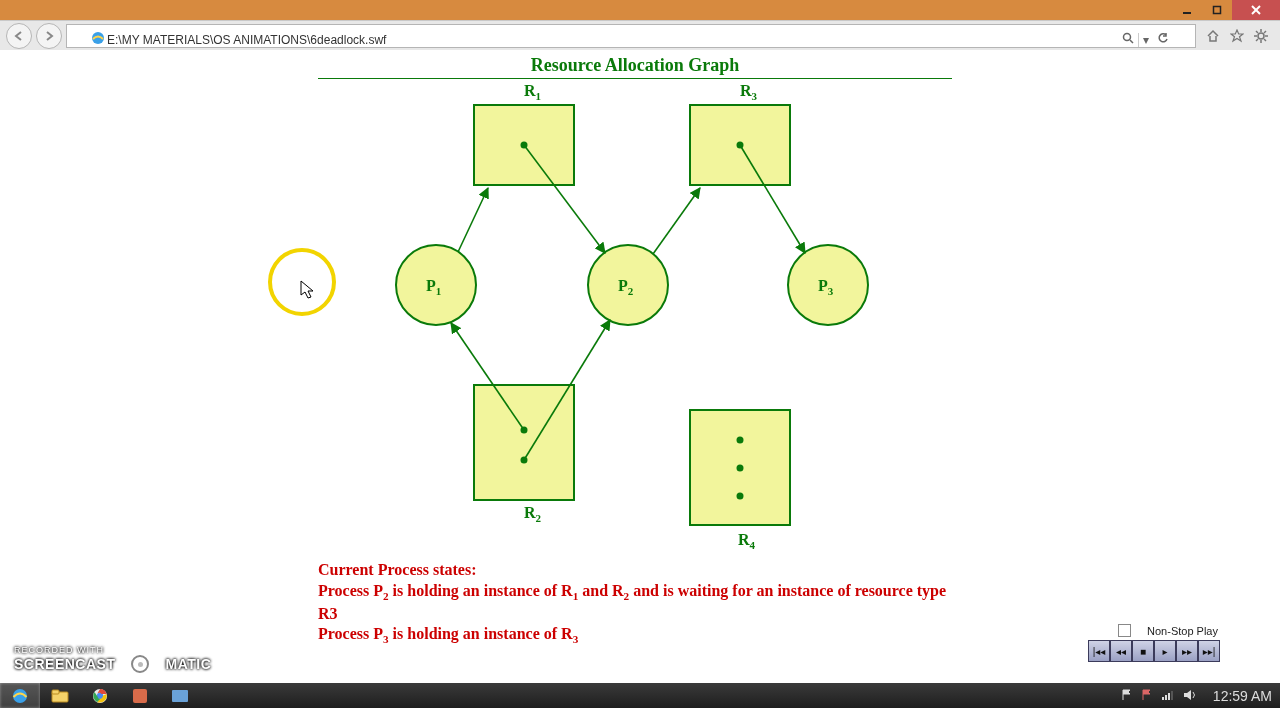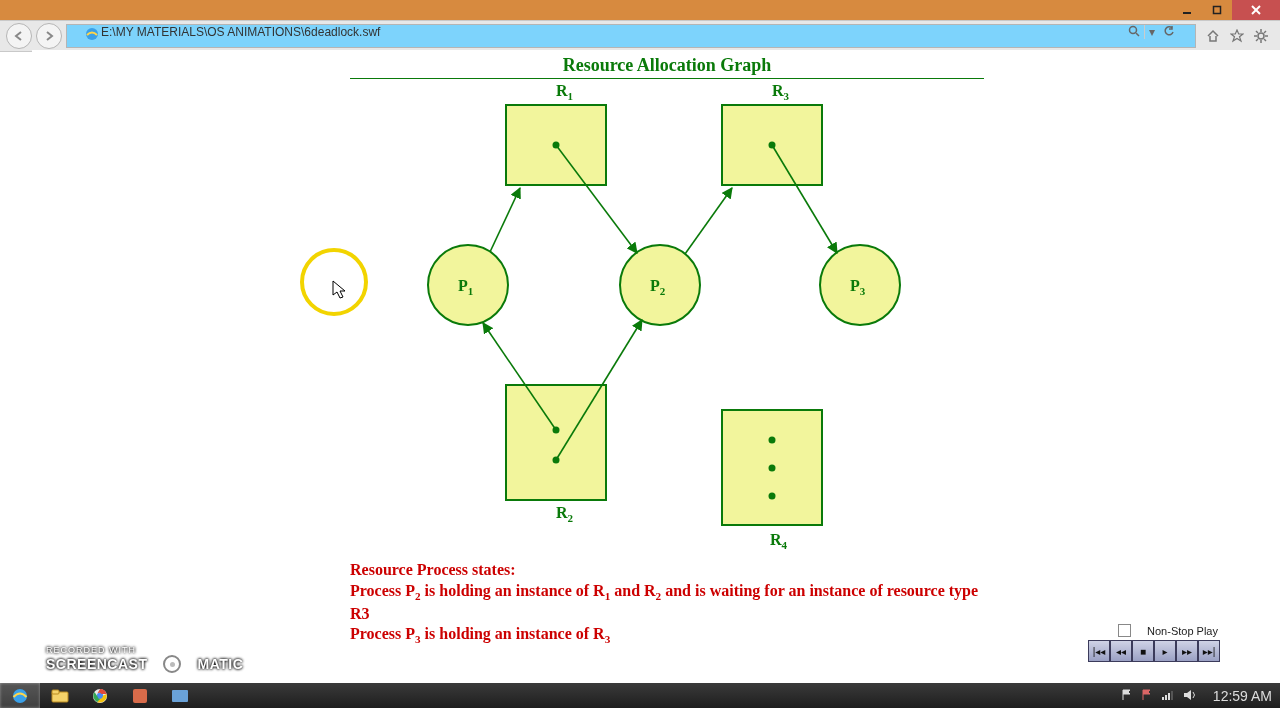--- a/index.html
+++ b/index.html
@@ -6,28 +6,28 @@
   
   .win-frame { width:1280px; height:720px; position:relative; background:#fff; }
   .titlebar { height:20px; background:#d78a3f; display:flex; justify-content:flex-end; align-items:stretch; }
   .titlebar .tb-spacer { flex:1; }
   .tb-btn { width:30px; display:flex; align-items:center; justify-content:center; font-size:11px; color:#222; }
   .tb-btn.close { background:#c75050; color:#fff; width:48px; }
   .tb-btn.close svg, .tb-btn svg { display:block; }
   .addrbar { height:30px; background:#e8e8e8; border-top:1px solid #c9c9c9; border-bottom:1px solid #c9c9c9; display:flex; align-items:center; gap:4px; padding:0 6px; }
   .nav-circ { width:24px; height:24px; border-radius:50%; border:1px solid #b5b5b5; background:#f4f4f4; display:flex; align-items:center; justify-content:center; color:#8a8a8a; font-size:12px; }
   .ie-logo { width:18px; height:18px; display:flex; align-items:center; justify-content:center; }
-  .addr-field { flex:1; height:22px; border:1px solid #b5b5b5; background:#7dd3fc; display:flex; align-items:flex-start; padding:0 16px; font-size:12px; color:#333; }
+  .addr-field { flex:1; height:22px; border:1px solid #b5b5b5; background:#ffffff; display:flex; align-items:flex-end; padding:0 22px; font-size:12px; color:#333; }
   .addr-field .url { flex:1; white-space:nowrap; overflow:hidden; }
   .addr-field .ic { color:#666; font-size:12px; padding:0 4px; }
   .tab { width:180px; height:22px; border:1px solid #b5b5b5; background:#f7f7f7; display:flex; align-items:center; padding:0 6px; font-size:11px; color:#333; gap:4px; }
   .tab .tab-x { color:#888; margin-left:auto; font-size:12px; }
   .right-icons { display:flex; gap:10px; color:#666; padding:0 6px; }
   .right-icons span { display:flex; align-items:center; justify-content:center; }
-  .content { position:absolute; left:0; right:0; top:50px; bottom:25px; background:#fff;margin-left:32px; }
+  .content { position:absolute; left:0; right:0; top:50px; bottom:25px; background:#fff; }
   
   .diagram-wrap { position:absolute; left:318px; top:5px; width:634px; }
   .diagram-title { color:#0a7a0a; font-weight:bold; font-family:"Times New Roman", serif; font-size:18px; text-align:center; }
   .hr { height:1px; background:#0a7a0a; margin-top:2px; }
   svg.graph { position:absolute; left:318px; top:30px; }
   .proc-label, .res-label { font-family:"Times New Roman", serif; font-size:16px; font-weight:bold; fill:#0a7a0a; }
   .state-text { position:absolute; left:318px; top:510px; width:630px; color:#c00; font-family:"Times New Roman", serif; font-size:16px; font-weight:bold; line-height:1.3; }
   
   .ring { position:absolute; width:60px; height:60px; border:4px solid #f2d400; border-radius:50%; left:268px; top:198px; }
   .cursor-arrow { position:absolute; left:300px; top:230px; }
@@ -203,21 +203,21 @@
 
       <line x1="422" y1="65" x2="487" y2="173" marker-end="url(#arr)"></line>
 
       <line x1="206" y1="350" x2="133" y2="243" marker-end="url(#arr)"></line>
 
       <line x1="206" y1="380" x2="292" y2="240" marker-end="url(#arr)"></line>
     </g>
   </svg>
 
   <div class="state-text">
-    <div>Resource Process states:</div>
+    <div>Current Process states:</div>
     <div>
       <span>Process P</span><span class="sub">2</span><span> is holding an instance of R</span><span class="sub">1</span><span> and R</span><span class="sub">2</span><span> and is waiting for an instance of resource type R3</span>
     </div>
     <div>
       <span>Process P</span><span class="sub">3</span><span> is holding an instance of R</span><span class="sub">3</span>
     </div>
   </div>
 
   <div class="ring"></div>
   <svg class="cursor-arrow" width="16" height="20">

